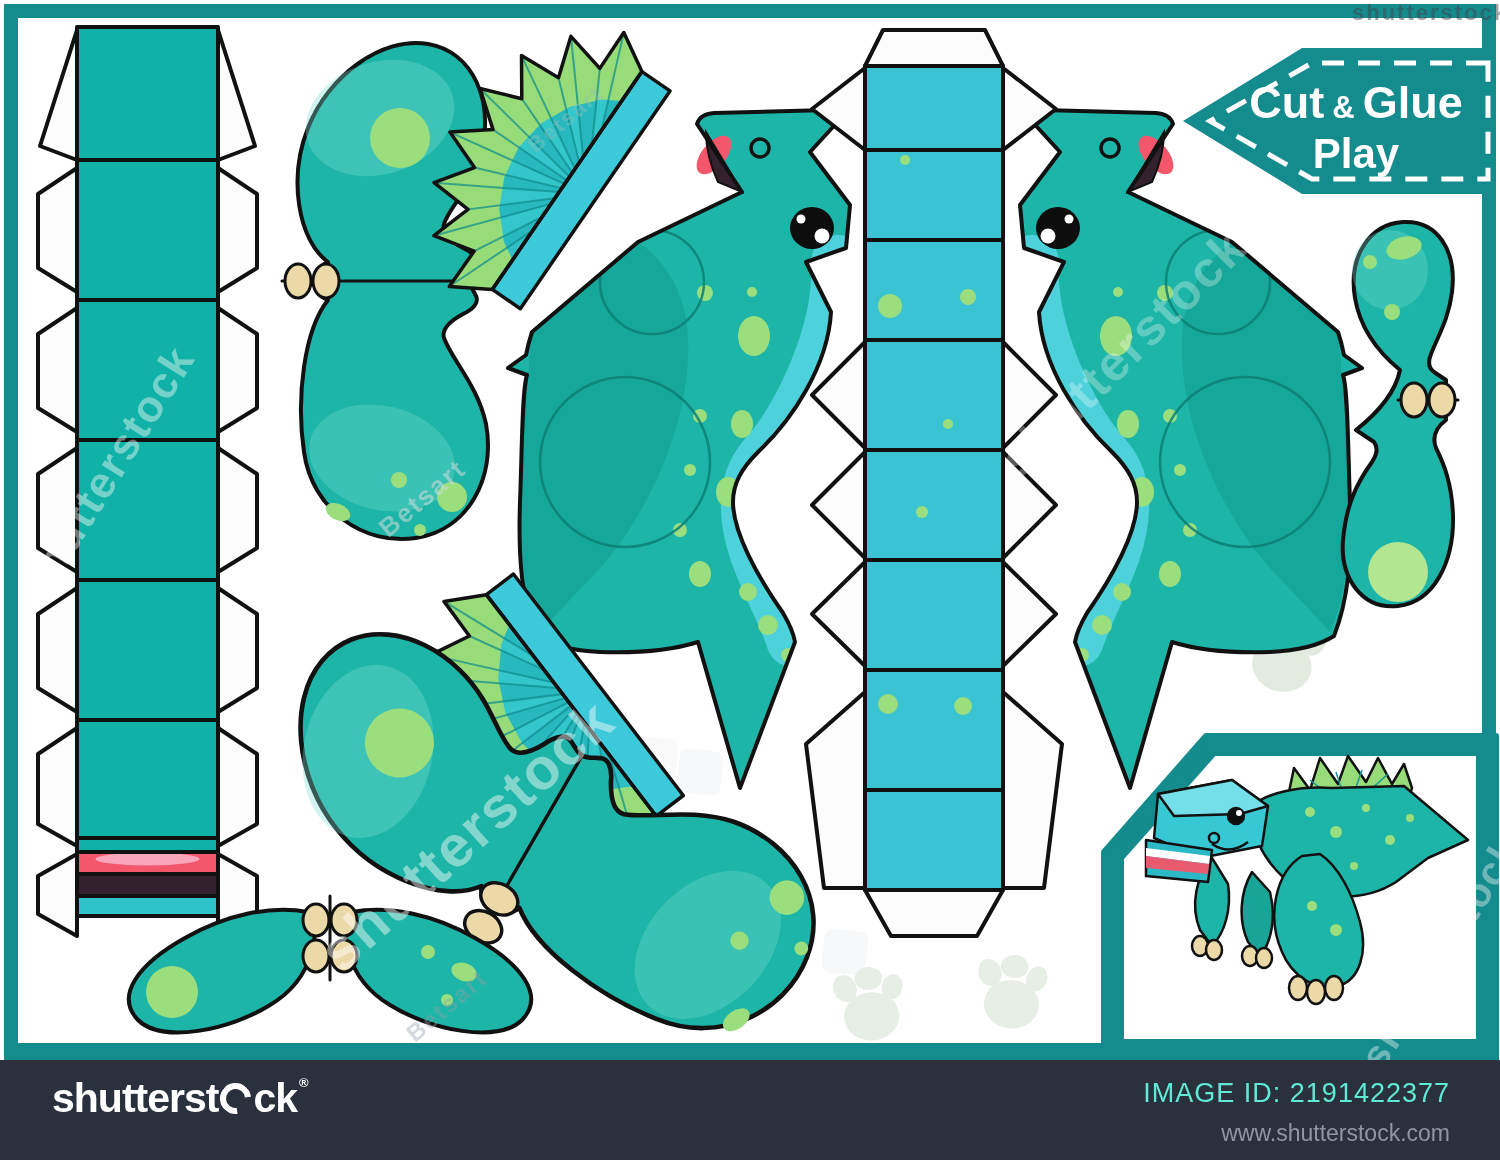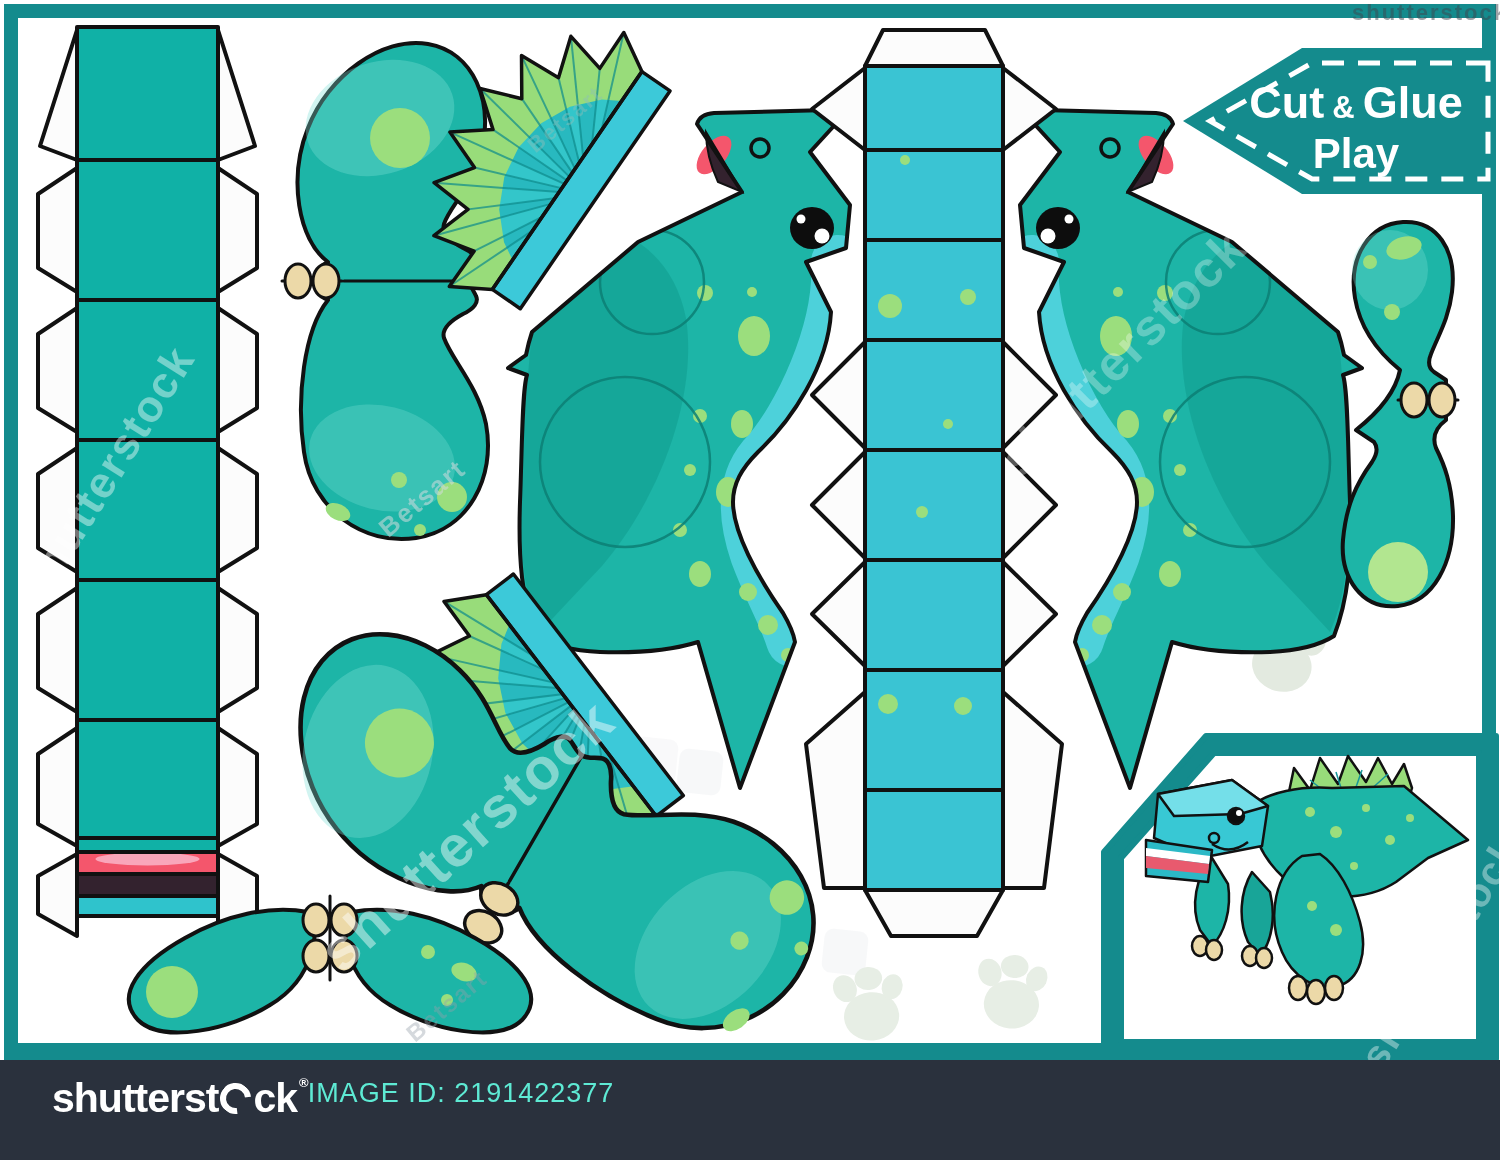--- a/index.html
+++ b/index.html
@@ -8,21 +8,21 @@
   svg{position:absolute;left:0;top:0;}
   svg text{font-family:"Liberation Sans",sans-serif;}
   .ol{stroke:#111111;stroke-width:4;fill:none;stroke-linejoin:round;stroke-linecap:round;}
   .tab{fill:#fcfcfc;stroke:#111111;stroke-width:4;stroke-linejoin:round;}
   .piece-outline{stroke:#111111;stroke-width:4;stroke-linejoin:round;}
   .thin{stroke:#111111;stroke-width:3;stroke-linecap:round;}
   .wm{font-weight:bold;letter-spacing:2px;}
   .banner-text{fill:#ffffff;font-weight:bold;}
   
   .footer-bar{position:absolute;left:0;top:1060px;width:1500px;height:100px;background:#2a313d;
-      display:flex;justify-content:flex-start;align-items:flex-start;box-sizing:border-box;
+      display:flex;justify-content:space-between;align-items:flex-start;box-sizing:border-box;
       padding:18px 50px 0 52px;}
   .logo{color:#fff;font-size:41px;font-weight:bold;letter-spacing:-1px;display:flex;align-items:center;line-height:1;}
   .o-mark{display:inline-block;width:19px;height:19px;border:6px solid #fff;border-radius:50%;
       border-top-color:transparent;transform:rotate(128deg);margin:0 2px;}
   .reg{font-size:13px;align-self:flex-start;margin-top:-2px;margin-left:2px;}
   .meta{text-align:right;}
   .id-line{color:#5eead4;font-size:27px;margin-bottom:11px;letter-spacing:1px;}
   .site{color:#8f96a2;font-size:23px;}
 </style>
 </head>
@@ -377,16 +377,17 @@
 
 <div class="footer-bar">
   <div class="logo">
     <span>shutterst</span>
         <span class="o-mark"></span>
         <span>ck</span>
         <span class="reg">®</span>
   </div>
   <div class="meta">
     <div class="id-line"><span>IMAGE ID:</span> <span>2191422377</span></div>
+    <div class="site">www.shutterstock.com</div>
   </div>
 </div>
 
 </div>
 
 </body></html>

